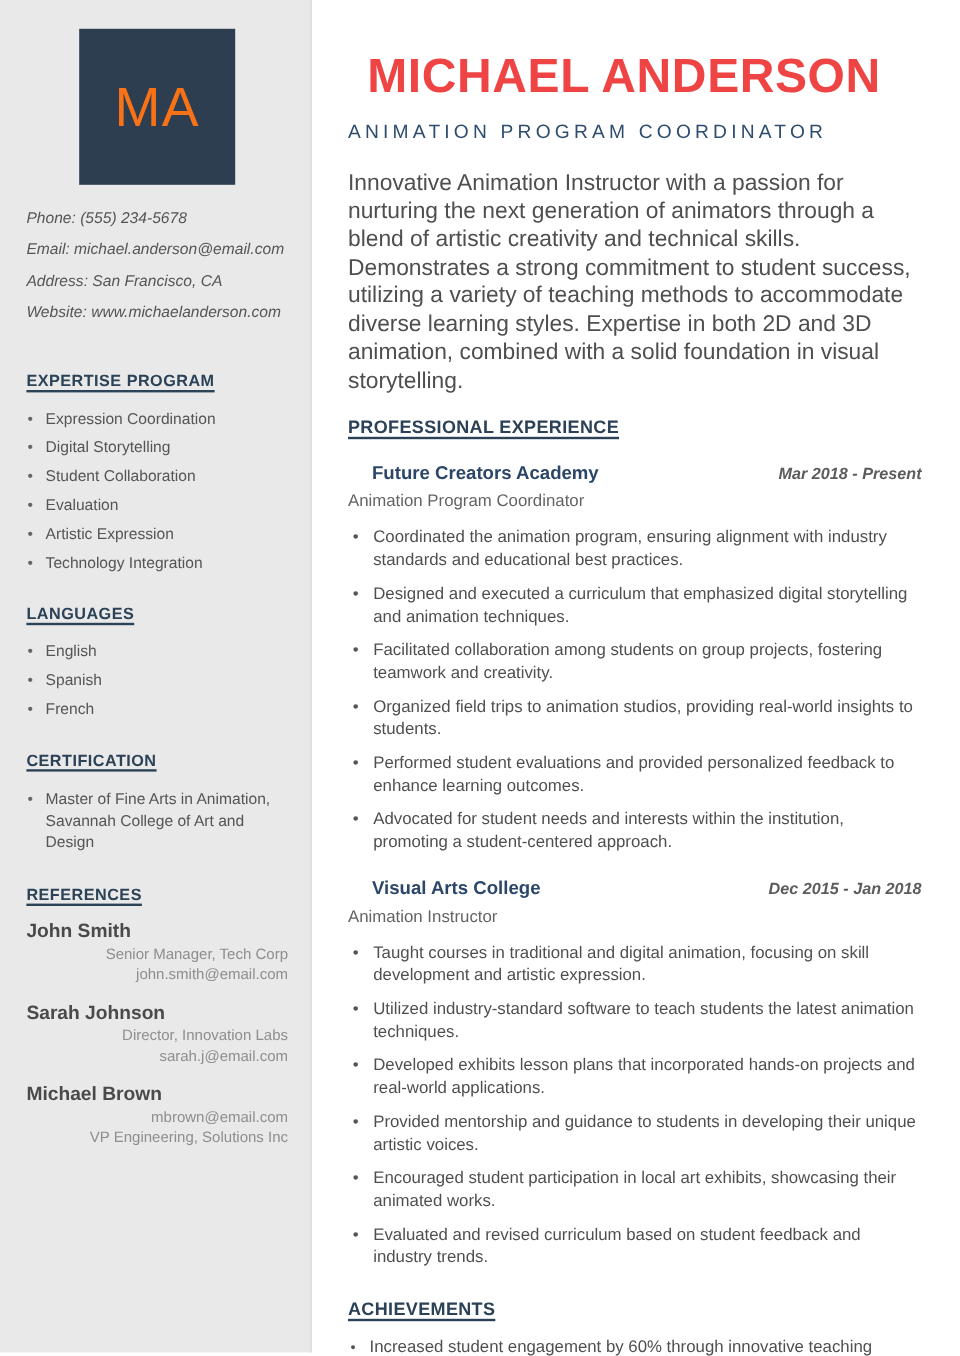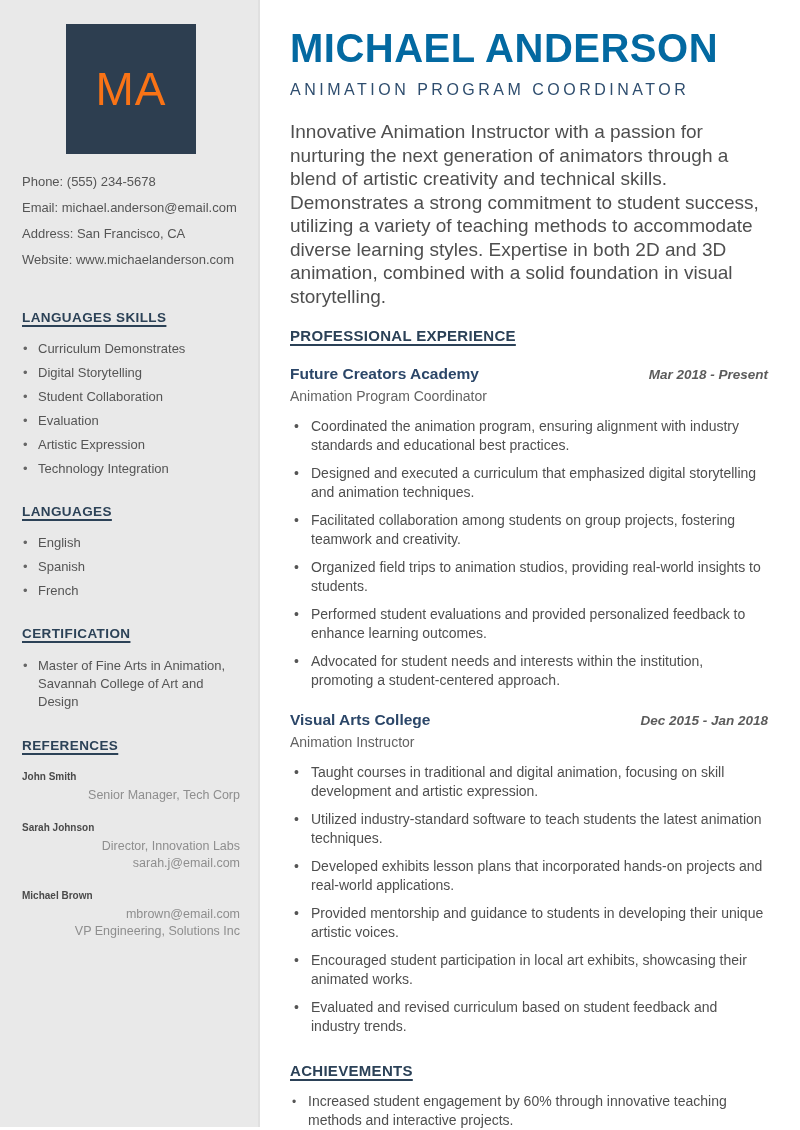--- a/index.html
+++ b/index.html
@@ -23,68 +23,68 @@
     width: 130px; height: 130px;
     background: #2d3e50;
     margin: 24px auto 0;
     display: flex; align-items: center; justify-content: center;
   }
   .monogram span {
     color: #f97316; font-size: 46px; font-weight: normal; letter-spacing: 1px;
   }
   .contact { margin-top: 20px; }
   .contact-line {
-    font-size: 13px; color: #555555; line-height: 16px; margin-bottom: 10px;
+    font-size: 13px; color: #555555; line-height: 16px; margin-bottom: 10px; font-style: italic;
   }
   .side-section { margin-top: 27px; }
   .side-section.first { margin-top: 42px; }
   .side-title {
     font-size: 13.5px; font-weight: bold; color: #2c4257;
     letter-spacing: 0.4px;
     text-decoration: underline;
     text-underline-offset: 3px;
     text-decoration-thickness: 1.5px;
   }
   .side-list { margin-top: 16px; }
   .side-item {
     position: relative; padding-left: 16px;
     font-size: 13px; color: #555555; line-height: 16px;
     margin-bottom: 8px;
   }
   .side-item.multiline { line-height: 18px; max-width: 205px; }
   .side-item .dot { position: absolute; left: 1px; color: #666666; }
   .ref-person { margin-top: 15px; margin-bottom: 10px; }
-  .ref-name { font-size: 10px; font-weight: bold; color: #4a4a4a; line-height: 17px; margin-bottom: 2px; }
+  .ref-name { font-size: 16px; font-weight: bold; color: #4a4a4a; line-height: 17px; margin-bottom: 2px; }
   .ref-sub { font-size: 12.5px; color: #8e8e8e; line-height: 17px; text-align: right; }
   
   .main {
     position: absolute; left: 260px; top: 0;
     width: 540px; height: 1130px;
     padding: 26px 32px 0 30px;
   }
   .name {
-    margin: 0; font-size: 40px; font-weight: bold; color: #0369a1;
+    margin: 16px; font-size: 40px; font-weight: bold; color: #ef4444;
     letter-spacing: 0.5px; line-height: 1.1;
   }
   .role-title {
     margin-top: 11px; font-size: 16px; color: #2e4d6e; letter-spacing: 3.5px;
   }
   .summary {
     margin-top: 21px; font-size: 19px; color: #4f4f4f; line-height: 23.5px;
   }
   .sec-title {
     margin-top: 19px;
     font-size: 15px; font-weight: bold; color: #2b4157; letter-spacing: 0.3px;
     text-decoration: underline;
     text-underline-offset: 3px;
     text-decoration-thickness: 1.5px;
   }
   .sec-title.achv { margin-top: 26px; }
   .job { margin-top: 21px; }
-  .job-head { display: flex; justify-content: space-between; align-items: baseline; }
+  .job-head { display: flex; justify-content: space-between; align-items: baseline; margin-left: 20px; }
   .company { font-size: 15.5px; font-weight: bold; color: #2b4668; }
   .dates { font-size: 13.5px; font-style: italic; color: #5c5c5c; font-weight: bold; }
   .job-role { margin-top: 5px; font-size: 14px; color: #636363; }
   .bullets { margin-top: 13px; }
   .b-item {
     position: relative; padding-left: 21px; margin-bottom: 9px;
     font-size: 14px; color: #4f4f4f; line-height: 19px;
   }
   .b-item .dot { position: absolute; left: 4px; color: #555555; }
   .bullets.achv .b-item { padding-left: 18px; }
@@ -99,23 +99,23 @@
   </div>
 
   <div class="contact">
     <div class="contact-line">Phone: (555) 234-5678</div>
     <div class="contact-line">Email: michael.anderson@email.com</div>
     <div class="contact-line">Address: San Francisco, CA</div>
     <div class="contact-line">Website: www.michaelanderson.com</div>
   </div>
 
   <div class="side-section first">
-    <div class="side-title">LANGUAGES SKILLS</div>
+    <div class="side-title">EXPERTISE PROGRAM</div>
     <div class="side-list">
-      <div class="side-item"><span class="dot">•</span><span>Curriculum Demonstrates</span></div>
+      <div class="side-item"><span class="dot">•</span><span>Expression Coordination</span></div>
       <div class="side-item"><span class="dot">•</span><span>Digital Storytelling</span></div>
       <div class="side-item"><span class="dot">•</span><span>Student Collaboration</span></div>
       <div class="side-item"><span class="dot">•</span><span>Evaluation</span></div>
       <div class="side-item"><span class="dot">•</span><span>Artistic Expression</span></div>
       <div class="side-item"><span class="dot">•</span><span>Technology Integration</span></div>
     </div>
   </div>
 
   <div class="side-section">
     <div class="side-title">LANGUAGES</div>
@@ -131,20 +131,21 @@
     <div class="side-list">
       <div class="side-item multiline"><span class="dot">•</span><span>Master of Fine Arts in Animation, Savannah College of Art and Design</span></div>
     </div>
   </div>
 
   <div class="side-section">
     <div class="side-title">REFERENCES</div>
     <div class="ref-person">
       <div class="ref-name">John Smith</div>
       <div class="ref-sub">Senior Manager, Tech Corp</div>
+      <div class="ref-sub">john.smith@email.com</div>
     </div>
     <div class="ref-person">
       <div class="ref-name">Sarah Johnson</div>
       <div class="ref-sub">Director, Innovation Labs</div>
       <div class="ref-sub">sarah.j@email.com</div>
     </div>
     <div class="ref-person">
       <div class="ref-name">Michael Brown</div>
       <div class="ref-sub">mbrown@email.com</div>
       <div class="ref-sub">VP Engineering, Solutions Inc</div>

